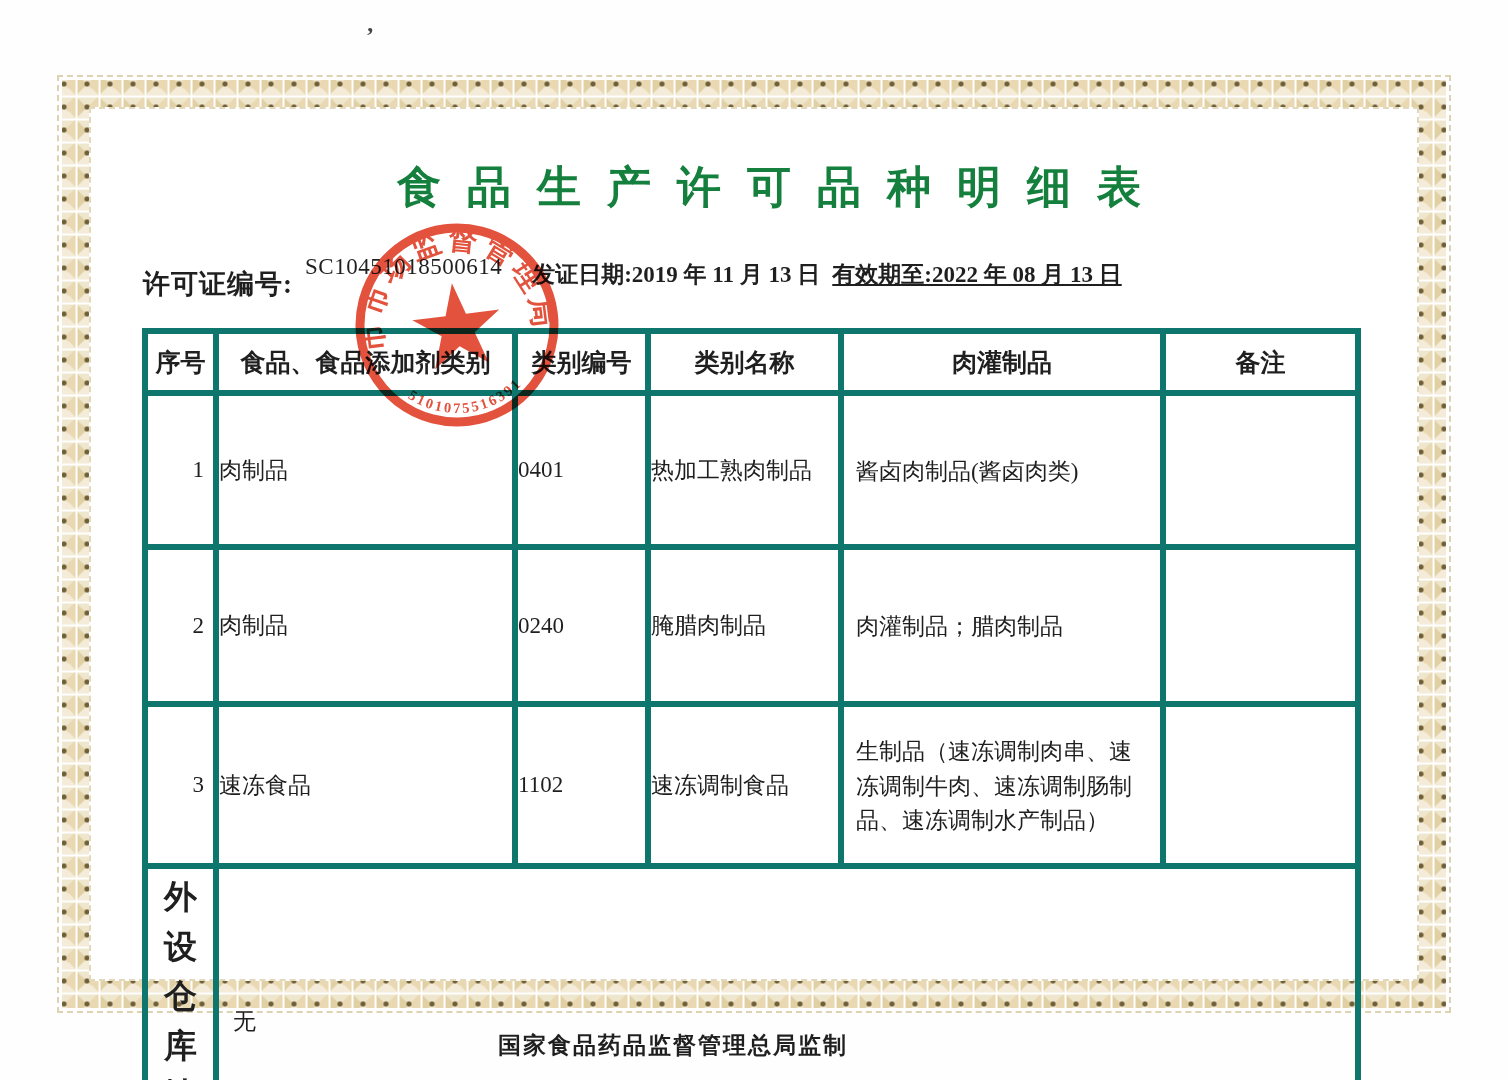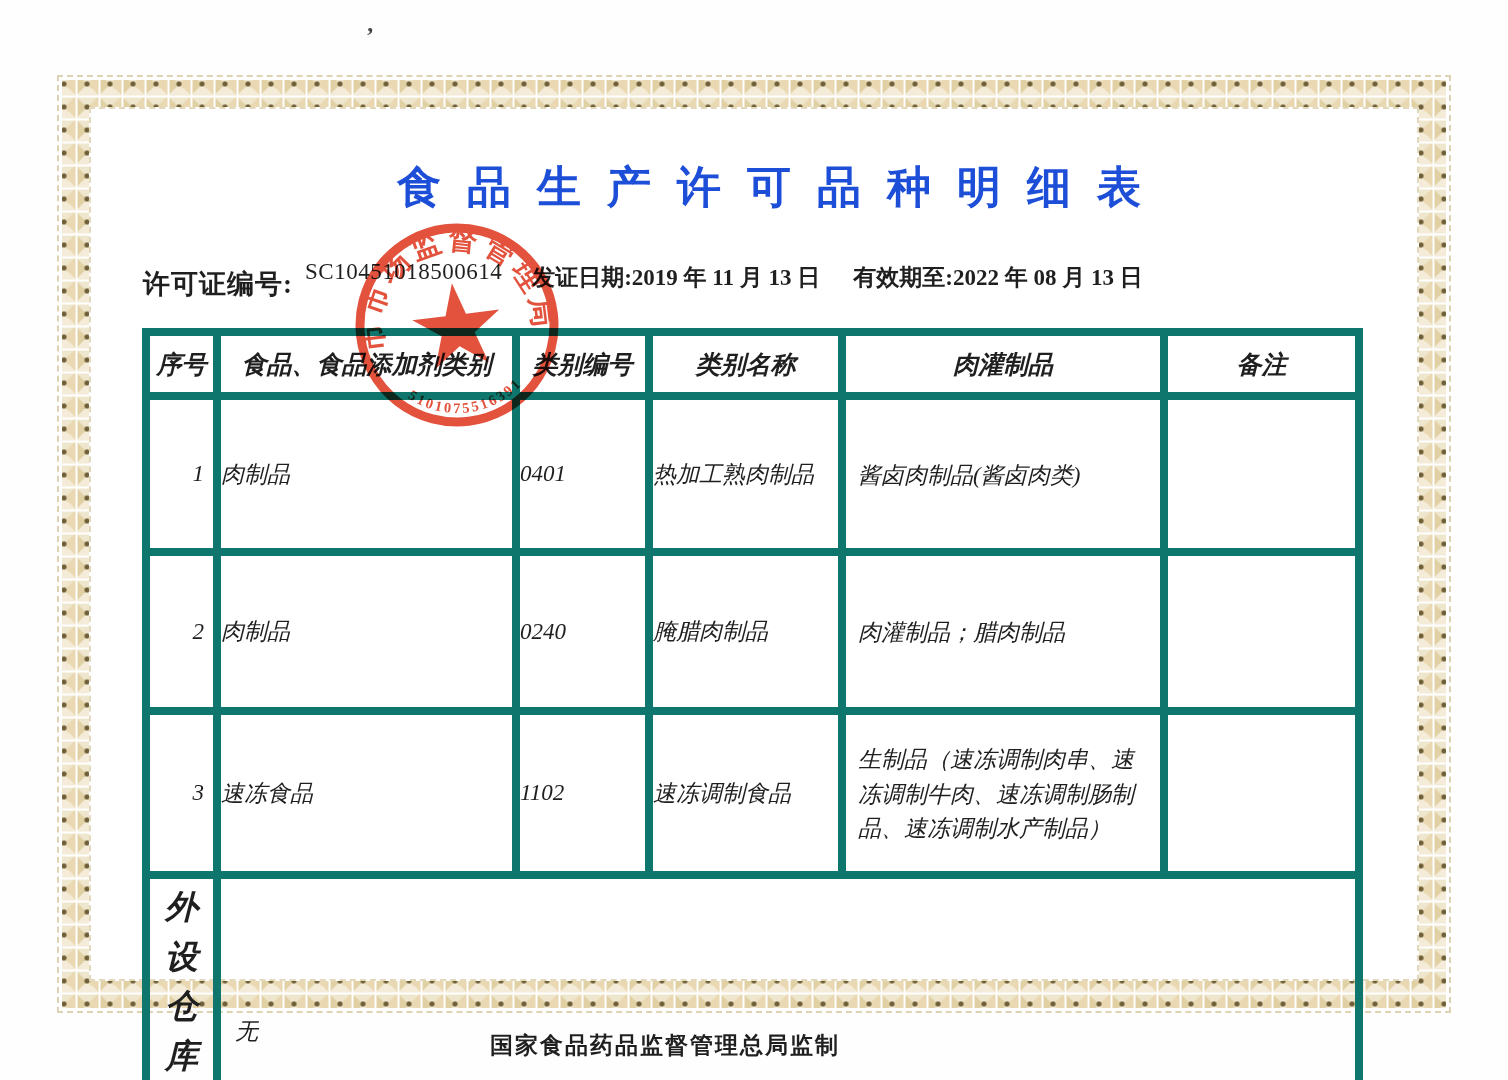--- a/index.html
+++ b/index.html
@@ -26,40 +26,40 @@
   .deco-frame::after{
     content:''; position:absolute; inset:27px; background:#ffffff;
     outline:2px dashed #e2d8bc; outline-offset:-2px;
   }
   .stray-mark{position:absolute; left:366px; top:22px; z-index:2; font-size:24px; color:#444; font-weight:bold;}
   
   .title{
     position:absolute; z-index:3; left:0; top:158px; width:1508px; margin:0;
     text-align:center; padding-left:56px; box-sizing:border-box;
     font-size:44px; font-weight:bold; letter-spacing:26px;
-    color:#1d4ed8;
+    color:#15803d;
   }
   
   .license-row{
     position:absolute; z-index:3; left:143px; top:266px; width:1240px;
-    display:flex; align-items:center; white-space:nowrap;
+    display:flex; align-items:flex-start; white-space:nowrap;
   }
   .license-label{font-size:27px; font-weight:bold; letter-spacing:1px;}
   .license-number{font-size:23px; position:relative; top:-12px; margin-left:12px; letter-spacing:.5px;}
   .license-date{font-size:23px; font-weight:bold; position:relative; top:-7px;}
-  .d1{margin-left:30px;} .d2{margin-left:33px;}
+  .d1{margin-left:30px;} .d2{margin-left:12px;text-decoration:underline;}
   
   .license-table{
     position:absolute; z-index:3; left:142px; top:328px; width:1213px;
     border-collapse:collapse; table-layout:fixed;
     border:3px solid #1c1c1c;
     font-size:23px;
   }
   .license-table th,.license-table td{
-    border:8px solid #0f766e; vertical-align:middle; overflow:hidden;font-style:italic;
+    border:6px solid #0f766e; vertical-align:middle; overflow:hidden;
   }
   .license-table thead th{
     height:56px; font-size:25px; font-weight:bold; text-align:center;
     border-bottom:3px solid #1c1c1c; padding:0 2px;
   }
   .row-1 td{height:128px;} .row-2 td{height:131px;} .row-3 td{height:136px;}
   .row-warehouse td{height:119px;}
   .c-no{text-align:right; padding-right:9px;}
   .c-cat,.c-code,.c-name{text-align:left; padding-left:0; padding-right:6px;}
   .c-detail{text-align:left; padding:12px 8px 8px 12px; line-height:1.5;}
@@ -72,21 +72,21 @@
   
   .seal{
     position:absolute; z-index:5; left:337px; top:205px; width:240px; height:240px;
     transform:rotate(-7deg);
     opacity:.88; mix-blend-mode:multiply;
     pointer-events:none;
   }
   .seal text{font-family:"Liberation Serif","DejaVu Serif",serif;}
   
   .footer-note{
-    position:absolute; z-index:3; left:0; top:1030px; width:1330px;
+    position:absolute; z-index:3; left:8px; top:1030px; width:1330px;
     text-align:center; font-size:23px; font-weight:bold; letter-spacing:2px;
   }
 </style>
 </head>
 <body>
 
 <div class="page">
 
   <div class="deco-frame"></div>
 

